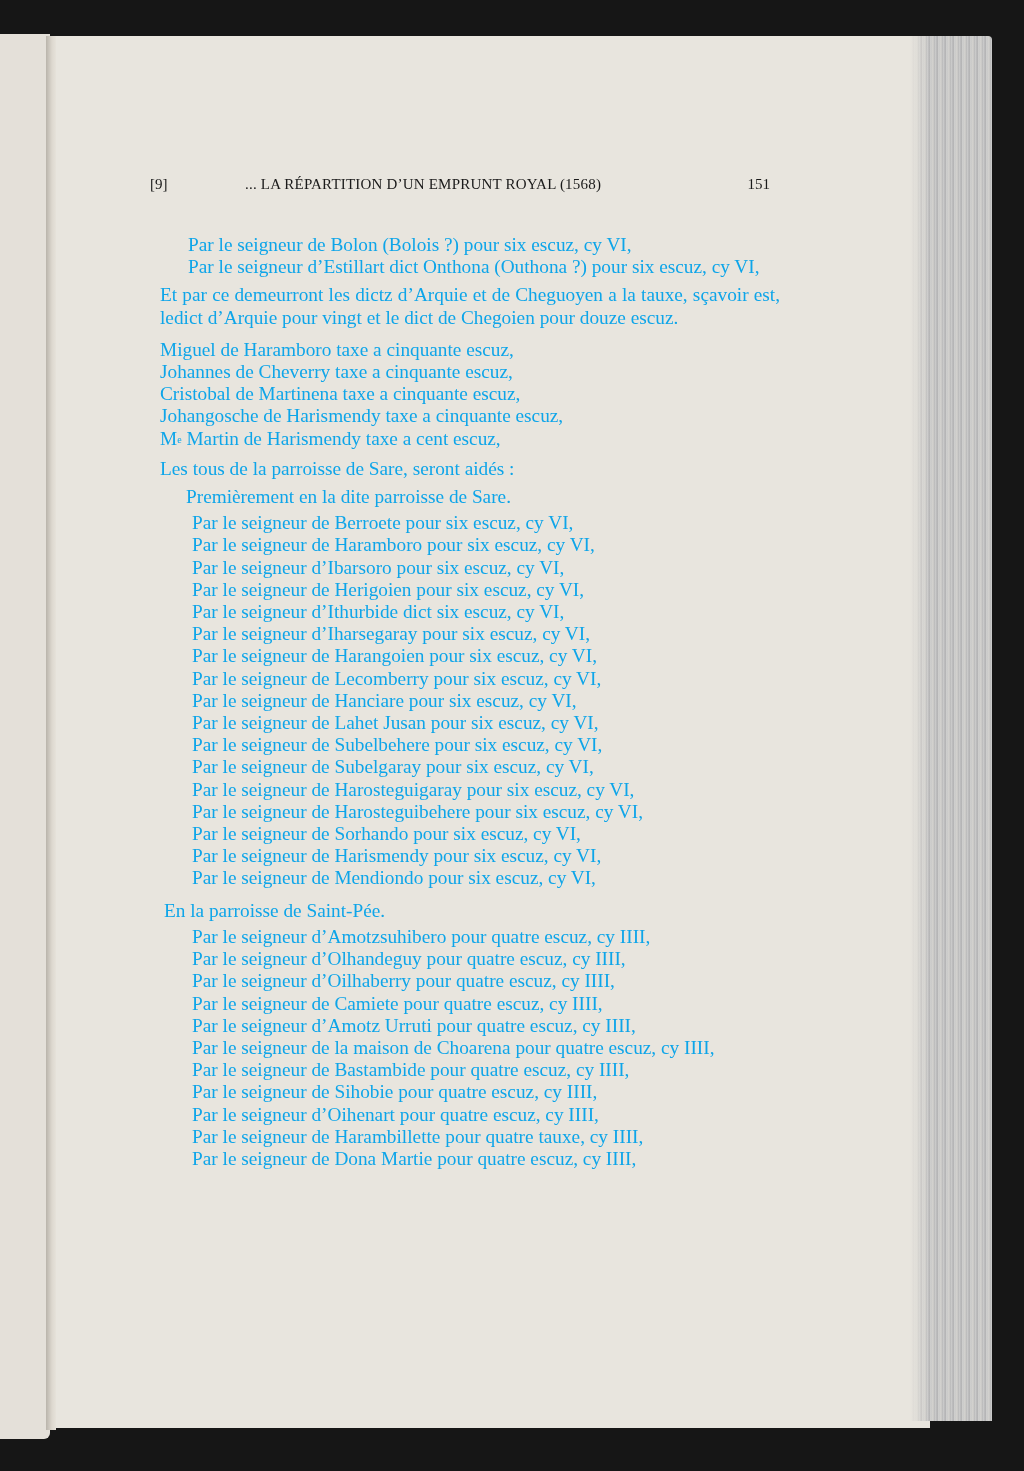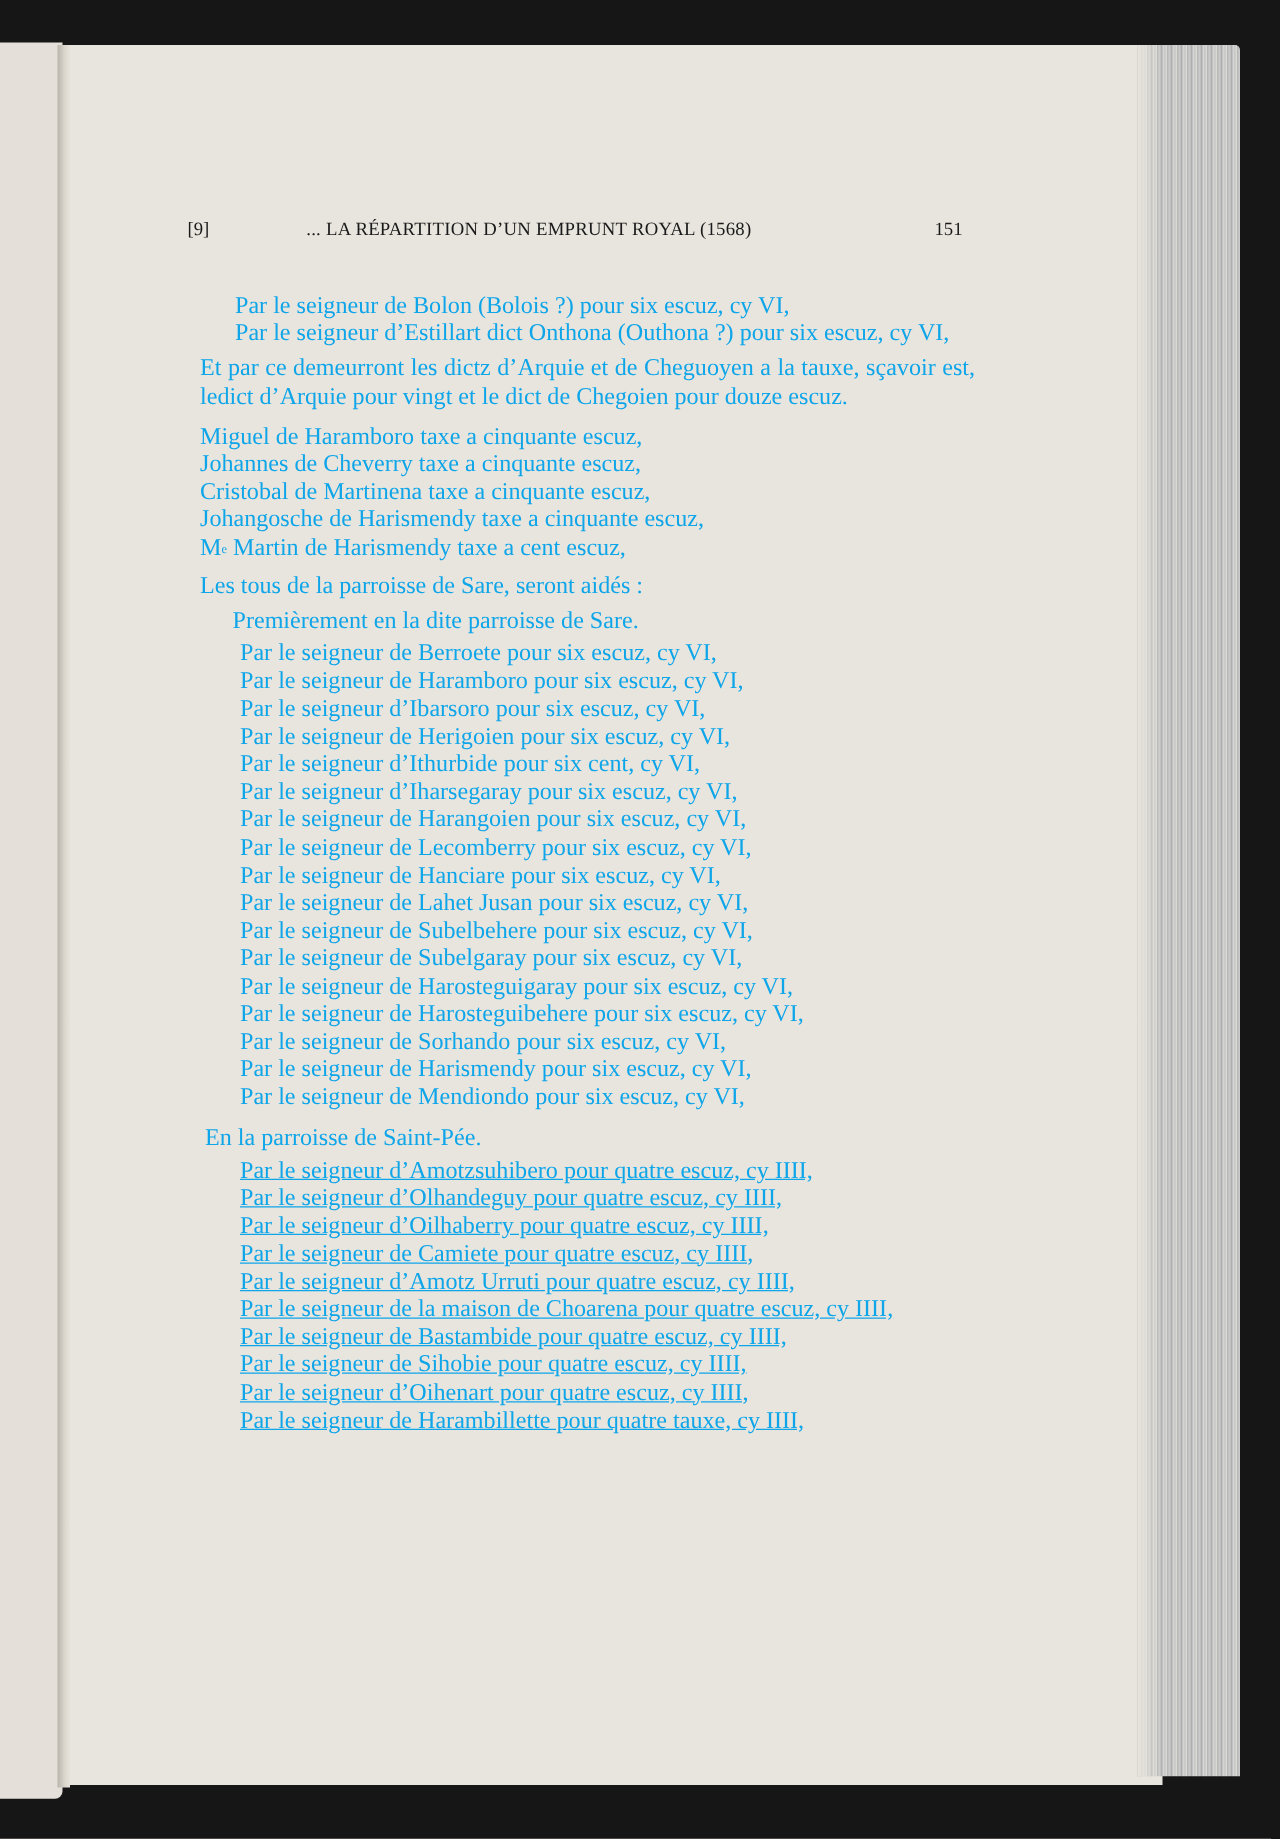--- a/index.html
+++ b/index.html
@@ -80,42 +80,43 @@
   </div>
 
   <div class="line gap" style="">Les tous de la parroisse de Sare, seront aidés :</div>
   <div class="line" style="margin-top:6px;margin-left:26px;">Premièrement en la dite parroisse de Sare.</div>
 
   <div style="margin-top:4px;">
     <div class="line ind2">Par le seigneur de Berroete pour six escuz, cy VI,</div>
     <div class="line ind2">Par le seigneur de Haramboro pour six escuz, cy VI,</div>
     <div class="line ind2">Par le seigneur d’Ibarsoro pour six escuz, cy VI,</div>
     <div class="line ind2">Par le seigneur de Herigoien pour six escuz, cy VI,</div>
-    <div class="line ind2">Par le seigneur d’Ithurbide pour six cent, cy VI,</div>
+    <div class="line ind2">Par le seigneur d’Ithurbide dict six escuz, cy VI,</div>
     <div class="line ind2">Par le seigneur d’Iharsegaray pour six escuz, cy VI,</div>
     <div class="line ind2">Par le seigneur de Harangoien pour six escuz, cy VI,</div>
     <div class="line ind2">Par le seigneur de Lecomberry pour six escuz, cy VI,</div>
     <div class="line ind2">Par le seigneur de Hanciare pour six escuz, cy VI,</div>
     <div class="line ind2">Par le seigneur de Lahet Jusan pour six escuz, cy VI,</div>
     <div class="line ind2">Par le seigneur de Subelbehere pour six escuz, cy VI,</div>
     <div class="line ind2">Par le seigneur de Subelgaray pour six escuz, cy VI,</div>
     <div class="line ind2">Par le seigneur de Harosteguigaray pour six escuz, cy VI,</div>
     <div class="line ind2">Par le seigneur de Harosteguibehere pour six escuz, cy VI,</div>
     <div class="line ind2">Par le seigneur de Sorhando pour six escuz, cy VI,</div>
     <div class="line ind2">Par le seigneur de Harismendy pour six escuz, cy VI,</div>
     <div class="line ind2">Par le seigneur de Mendiondo pour six escuz, cy VI,</div>
   </div>
 
   <div class="line" style="margin-top:10px; padding-left:4px;">En la parroisse de Saint-Pée.</div>
 
-  <div style="margin-top:4px;text-decoration:underline;">
+  <div style="margin-top:4px;">
     <div class="line ind2">Par le seigneur d’Amotzsuhibero pour quatre escuz, cy IIII,</div>
     <div class="line ind2">Par le seigneur d’Olhandeguy pour quatre escuz, cy IIII,</div>
     <div class="line ind2">Par le seigneur d’Oilhaberry pour quatre escuz, cy IIII,</div>
     <div class="line ind2">Par le seigneur de Camiete pour quatre escuz, cy IIII,</div>
     <div class="line ind2">Par le seigneur d’Amotz Urruti pour quatre escuz, cy IIII,</div>
     <div class="line ind2">Par le seigneur de la maison de Choarena pour quatre escuz, cy IIII,</div>
     <div class="line ind2">Par le seigneur de Bastambide pour quatre escuz, cy IIII,</div>
     <div class="line ind2">Par le seigneur de Sihobie pour quatre escuz, cy IIII,</div>
     <div class="line ind2">Par le seigneur d’Oihenart pour quatre escuz, cy IIII,</div>
     <div class="line ind2">Par le seigneur de Harambillette pour quatre tauxe, cy IIII,</div>
+    <div class="line ind2">Par le seigneur de Dona Martie pour quatre escuz, cy IIII,</div>
   </div>
 </div>
 
 </body></html>

